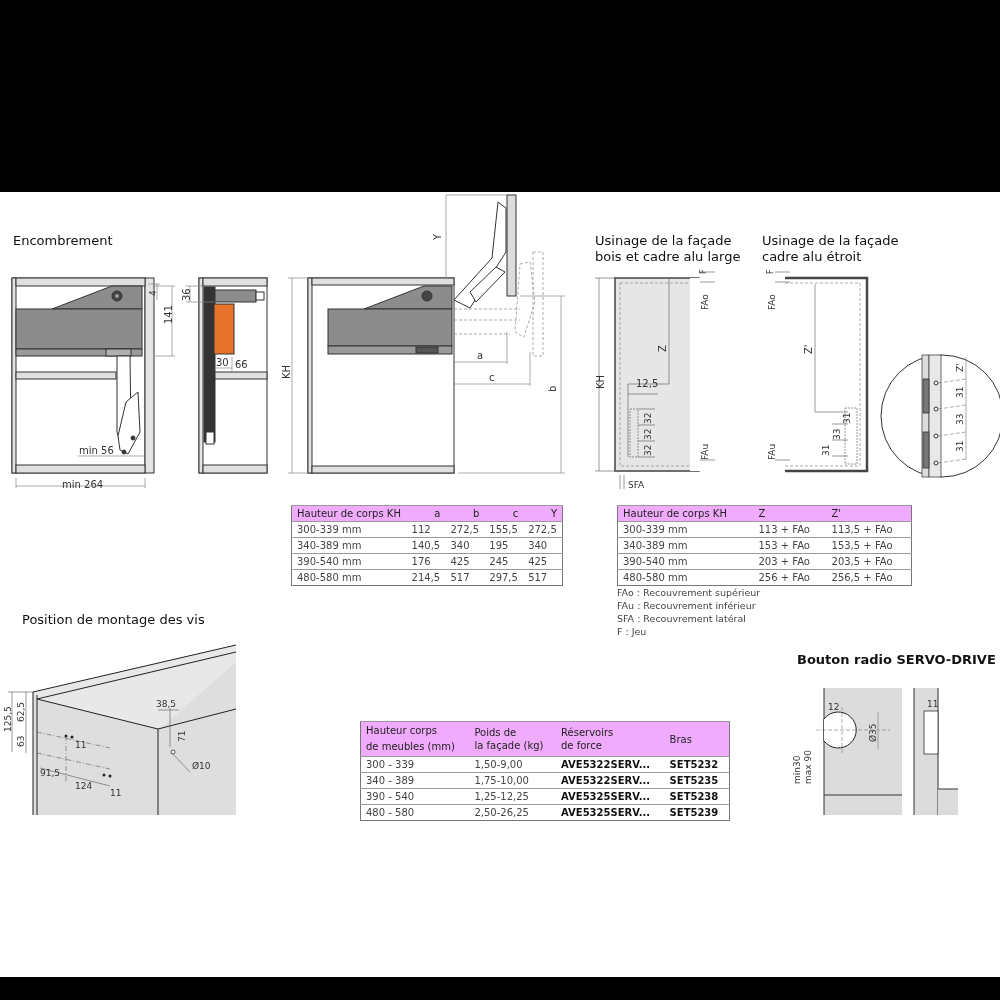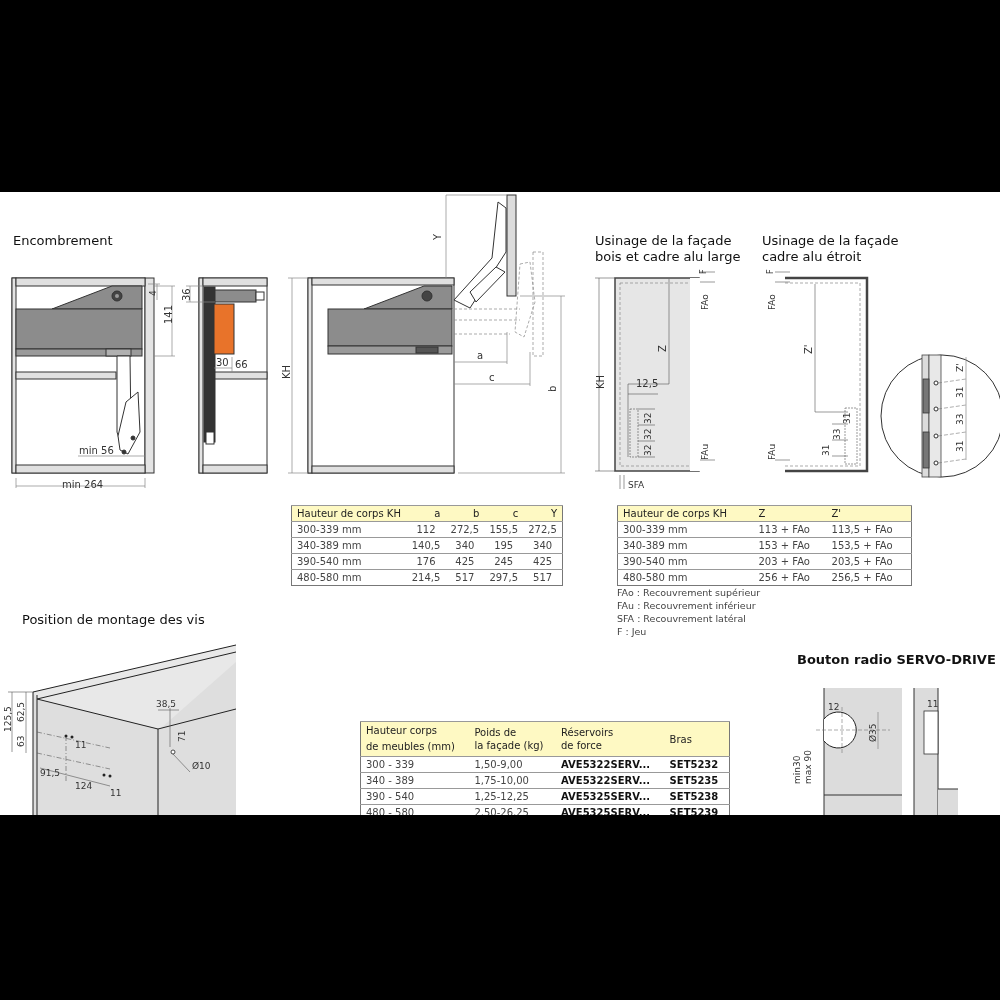--- a/index.html
+++ b/index.html
@@ -1,25 +1,25 @@
 <!DOCTYPE html>
 <html><head>
 <meta charset="utf-8">
 <style>
   html,body{margin:0;padding:0;background:#000;}
   body{width:1000px;height:1000px;position:relative;overflow:hidden;font-family:"DejaVu Sans",sans-serif;}
-  #sheet{position:absolute;left:0;top:192px;width:1000px;height:623px;background:#fff;overflow:hidden;}
+  #sheet{position:absolute;left:0;top:192px;width:1000px;height:785px;background:#fff;overflow:hidden;}
   .h{position:absolute;font-size:13px;color:#111;line-height:16px;}
   .h.b{font-weight:bold;}
   svg{position:absolute;left:0;top:0;}
   svg text{font-family:"DejaVu Sans",sans-serif;fill:#333;}
   table.spec{position:absolute;border-collapse:collapse;font-size:10px;color:#444;border:1.5px solid #777;}
   table.spec td, table.spec th{padding:1px 5px;height:13px;line-height:13px;border-top:1px solid #999;font-weight:normal;white-space:nowrap;}
-  table.spec thead th{background:#fef9c3;color:#222;text-align:left;margin-left:47px;}
-  table.spec td.num{text-align:center;margin-left:20px;}
+  table.spec thead th{background:#f0abfc;color:#222;text-align:left;margin-left:47px;}
+  table.spec td.num{text-align:left;margin-left:20px;}
   table.spec td.bold{font-weight:bold;color:#111;margin-top:16px;}
   .legend{position:absolute;font-size:9.5px;color:#444;line-height:13px;}
 </style>
 </head>
 <body>
 
 <div id="sheet">
 
   <div class="h" style="left:13px;top:41px;">Encombrement</div>
   <div class="h" style="left:595px;top:41px;">Usinage de la façade</div>

